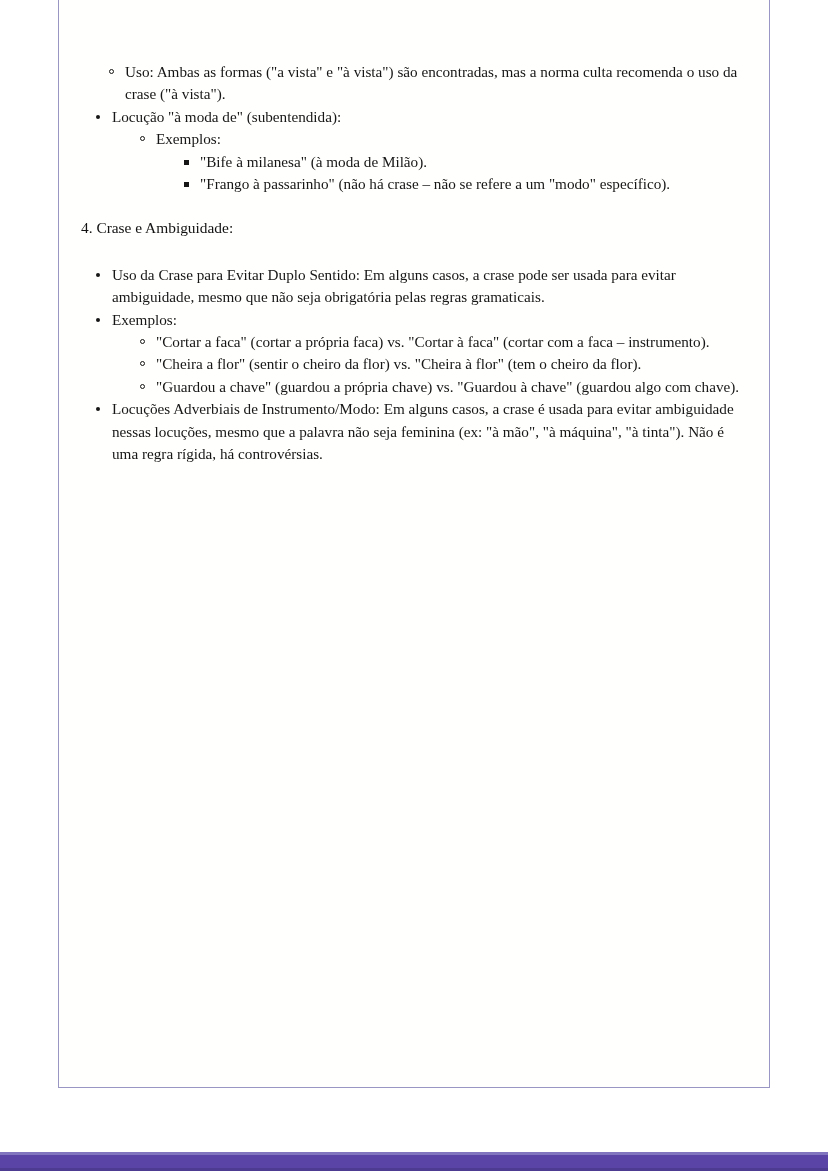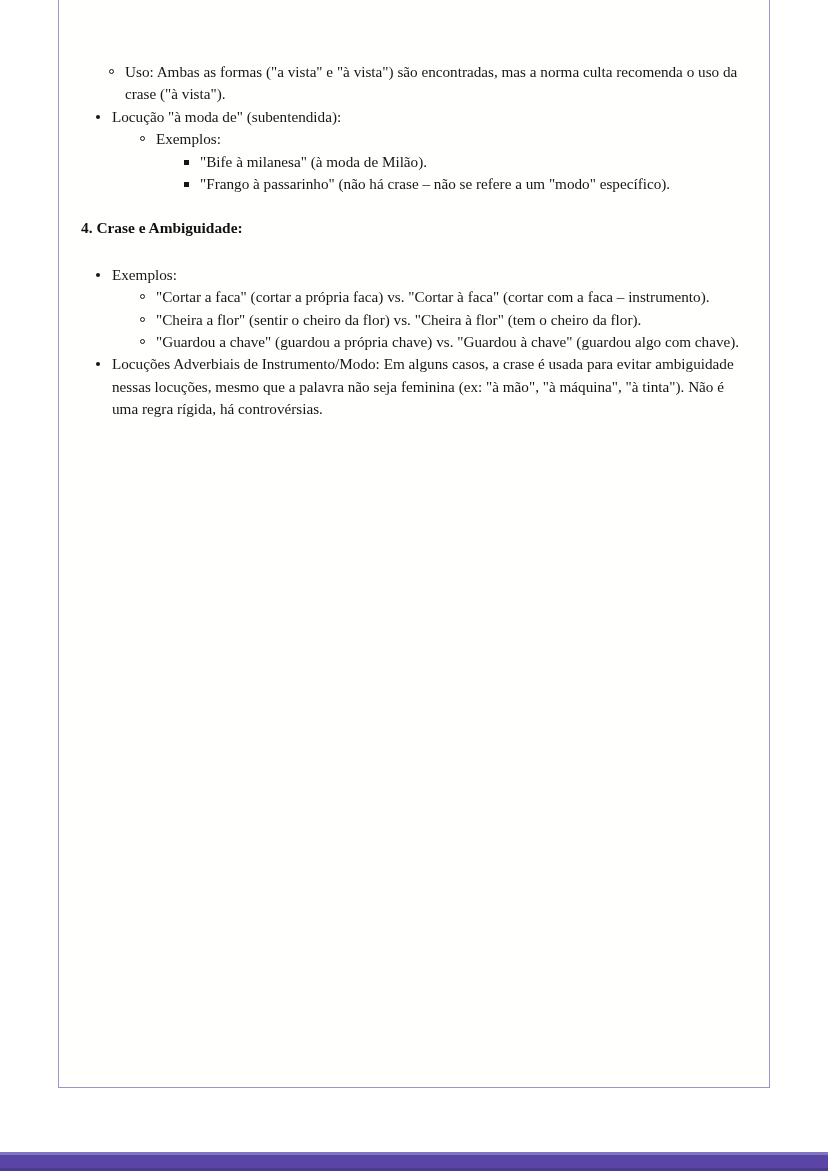--- a/index.html
+++ b/index.html
@@ -106,21 +106,21 @@
     position: absolute;
     left: 14px;
     top: 9px;
     width: 5px;
     height: 5px;
     background: #161616;
   }
 
   
   .section-heading {
-    font-weight: bold;
+    font-weight: normal;
     font-size: 15.4px;
     color: #111111;
     margin: 0;
     padding: 0;
   }
 
   .gap-before-heading { height: 22px; }
   .gap-after-heading  { height: 24px; }
 
   
@@ -193,20 +193,24 @@
       </ul>
 
       <div class="gap-before-heading"></div>
 
       <div class="section-heading">4. Crase e Ambiguidade:</div>
 
       <div class="gap-after-heading"></div>
 
       <ul class="lvl l1">
 
+        <li class="item">
+          <span class="bullet"></span>
+          <span class="txt">Uso da Crase para Evitar Duplo Sentido: Em alguns casos, a crase pode ser usada para evitar ambiguidade, mesmo que não seja obrigatória pelas regras gramaticais.</span>
+        </li>
 
         <li class="item">
           <span class="bullet"></span>
           <span class="txt">Exemplos:</span>
 
           <ul class="lvl l2">
             <li class="item">
               <span class="bullet"></span>
               <span class="txt">"Cortar a faca" (cortar a própria faca) vs. "Cortar à faca" (cortar com a faca – instrumento).</span>
             </li>

